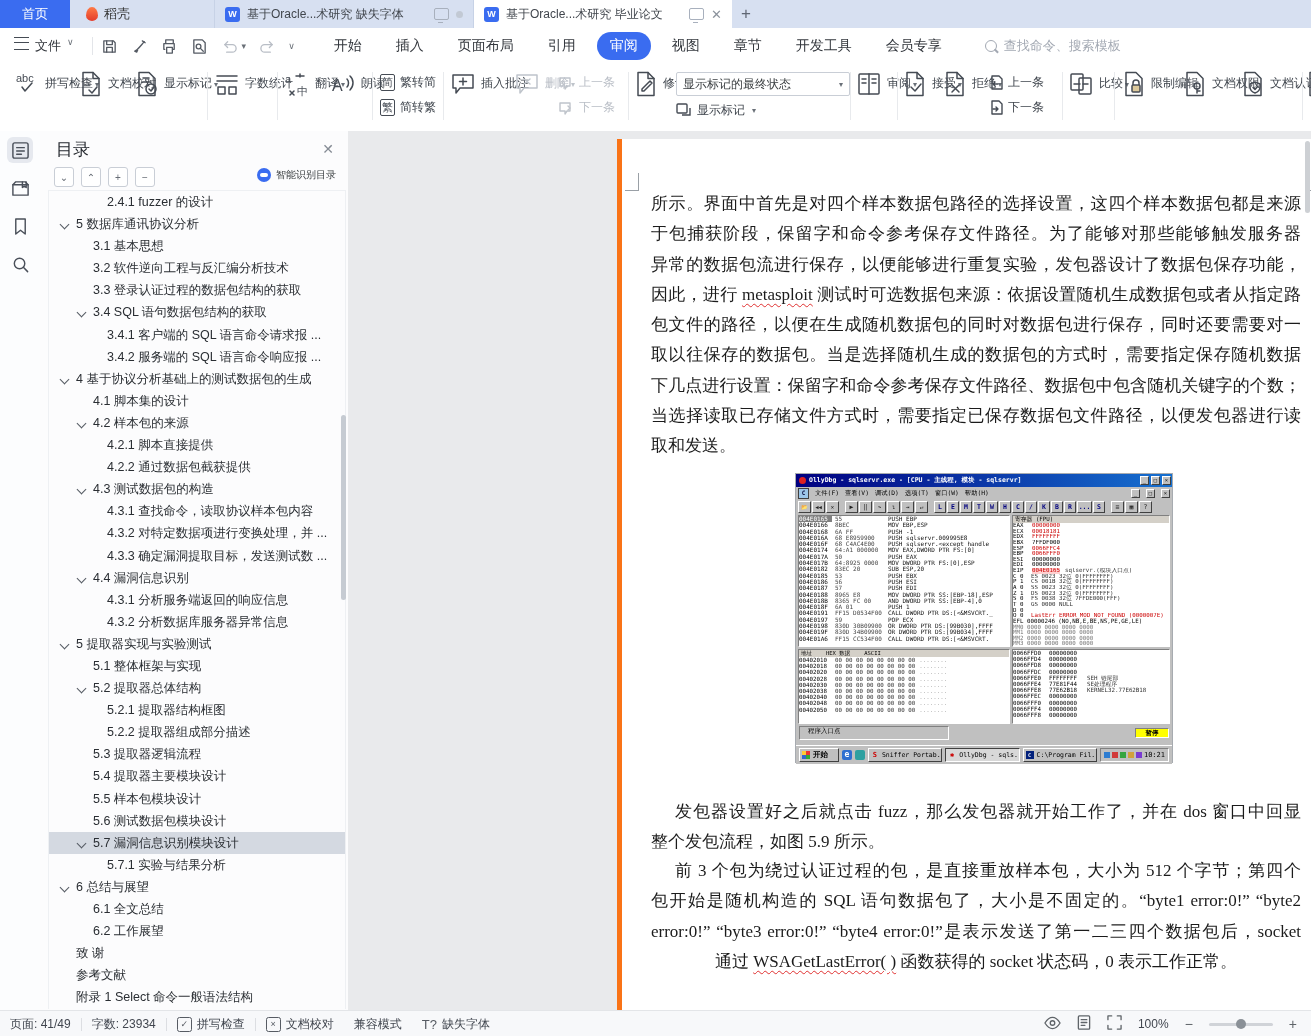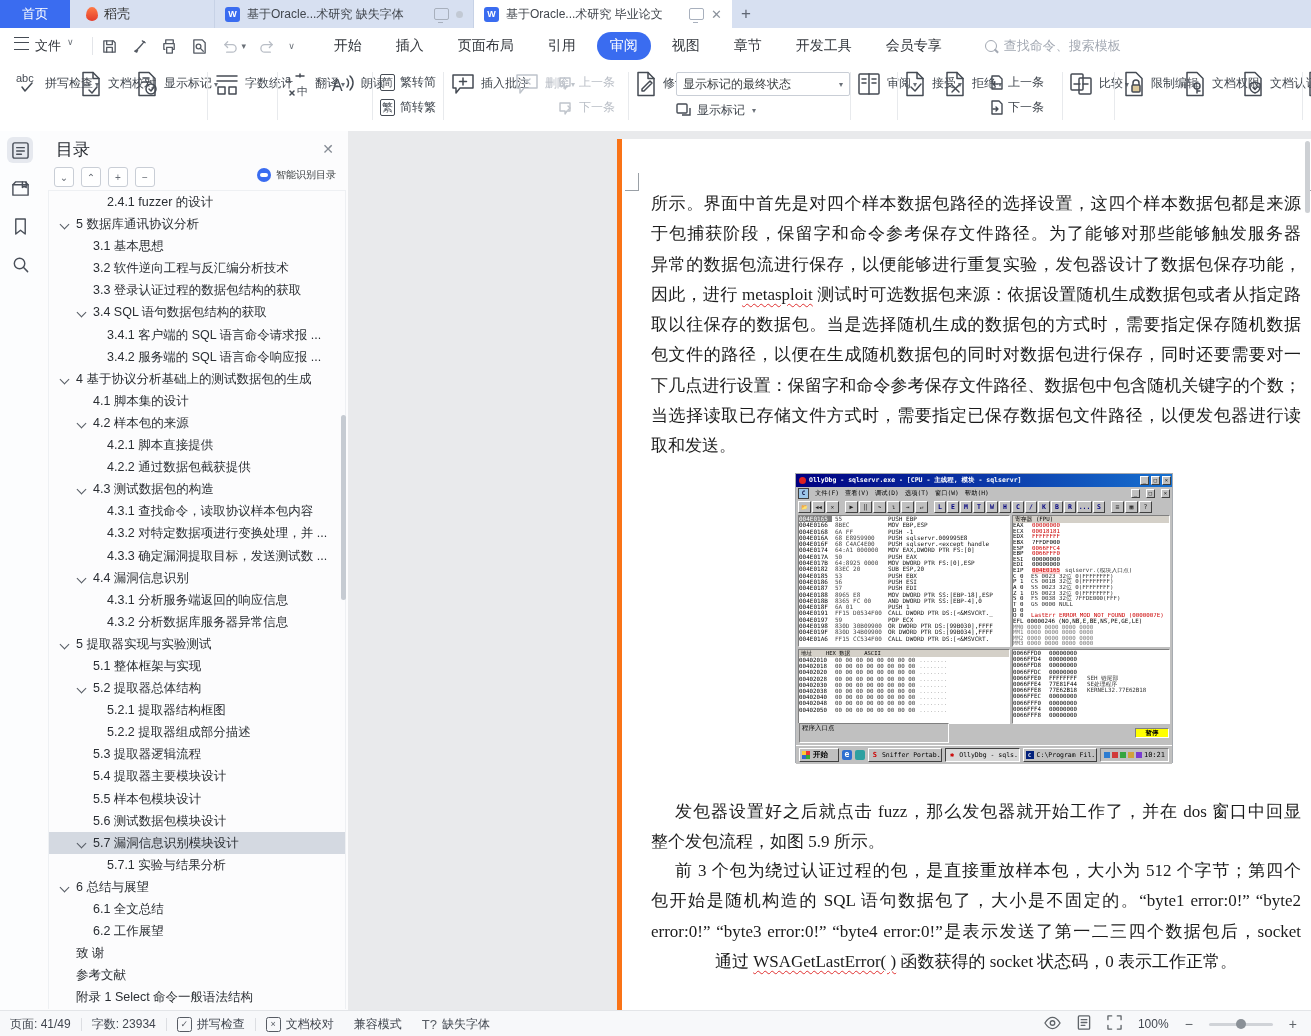--- a/index.html
+++ b/index.html
@@ -114,21 +114,21 @@
   .fn{width:15px;color:#000;flex:none}
   .fv{color:#333}.fv.lerr{color:#c00}
   .mmrow{height:5.65px;line-height:5.65px;font-size:5.8px;color:#777;white-space:nowrap}
   .eflrow{height:5.65px;line-height:5.65px;font-size:5.8px;color:#000;white-space:nowrap}
   .hexhead{height:7px;line-height:7px;font-size:5.5px;background:#d4d0c8;color:#000;display:flex;gap:14px;padding-left:2px}
   .hrow{display:flex;gap:4px;height:6.2px;line-height:6.2px;font-size:5.8px;white-space:nowrap}
   .ha{width:32px;color:#000;flex:none}.hb{color:#333}.hc{color:#999}
   .srow2{display:flex;gap:4px;height:6.2px;line-height:6.2px;font-size:5.8px;white-space:nowrap}
   .sa{width:32px;color:#000;flex:none}.sv{width:34px;color:#000;flex:none}.sn{color:#333;overflow:hidden}
   .o-status{position:absolute;left:0;top:252px;width:100%;height:14px;background:#c0c0c0;display:flex;align-items:center;justify-content:space-between;padding:0 3px;box-sizing:border-box}
-  .ost-l{width:150px;height:20px;border:1px solid;border-color:#808080 #fff #fff #808080;font-size:6.5px;line-height:9px;padding-left:2px;color:#000;box-sizing:border-box}
+  .ost-l{width:150px;height:14px;border:1px solid;border-color:#808080 #fff #fff #808080;font-size:6.5px;line-height:9px;padding-left:8px;color:#000;box-sizing:border-box}
   .ost-r{width:34px;height:10px;background:#ffff00;border:1px solid;border-color:#808080 #fff #fff #808080;font-size:6.5px;line-height:9px;font-weight:bold;text-align:center;color:#000;box-sizing:border-box}
   .o-task{position:absolute;left:0;top:271px;width:100%;height:19px;background:#c0c0c0;border-top:1px solid #fff;display:flex;align-items:center;gap:3px;padding:0 3px;box-sizing:border-box}
   .tstart{height:14px;width:46px;background:#c0c0c0;border:1px solid;border-color:#fff #404040 #404040 #fff;display:flex;align-items:center;gap:3px;padding-left:2px;font-size:7.5px;font-weight:bold;color:#000;box-sizing:border-box}
   .tflag{width:8px;height:8px;background:conic-gradient(#e33 0 25%,#3a3 0 50%,#36c 0 75%,#fc3 0);flex:none}
   .qk{width:10px;height:10px;border-radius:2px;flex:none}
   .tbtn{height:14px;width:86px;background:#c0c0c0;border:1px solid;border-color:#fff #404040 #404040 #fff;display:flex;align-items:center;gap:3px;padding:0 2px;font-size:6.5px;color:#000;white-space:nowrap;overflow:hidden;box-sizing:border-box}
   .tbtn.pressed{border-color:#404040 #fff #fff #404040;background:#d8d8d8}
   .ti{width:8px;height:8px;flex:none;display:flex;align-items:center;justify-content:center;font-size:7px;font-weight:bold}
   .tray{margin-left:auto;height:14px;border:1px solid;border-color:#808080 #fff #fff #808080;display:flex;align-items:center;gap:2px;padding:0 3px;font-size:7px;color:#000;box-sizing:border-box}
   .trdot{width:6px;height:6px;flex:none}
@@ -550,22 +550,22 @@
   <div class="docarea">
     <div class="page">
       <div class="cmark cm-tl"></div>
       <div class="cmark cm-tr"></div>
 
       <div class="bodytext" id="para1" style="top:50px">
           <div class="line jl">所示。界面中首先是对四个样本数据包路径的选择设置，这四个样本数据包都是来源</div>
           <div class="line jl">于包捕获阶段，保留字和命令参考保存文件路径。为了能够对那些能够触发服务器</div>
           <div class="line jl">异常的数据包流进行保存，以便能够进行重复实验，发包器设计了数据包保存功能，</div>
           <div class="line jl">因此，进行 <span class="wavy">metasploit</span> 测试时可选数据包来源：依据设置随机生成数据包或者从指定路径读</div>
+          <div class="line jl">包文件的路径，以便在生成随机数据包的同时对数据包进行保存，同时还要需要对一</div>
           <div class="line jl">取以往保存的数据包。当是选择随机生成的数据包的方式时，需要指定保存随机数据</div>
-          <div class="line jl">包文件的路径，以便在生成随机数据包的同时对数据包进行保存，同时还要需要对一</div>
           <div class="line jl">下几点进行设置：保留字和命令参考保存文件路径、数据包中包含随机关键字的个数；</div>
           <div class="line jl">当选择读取已存储文件方式时，需要指定已保存数据包文件路径，以便发包器进行读</div>
           <div class="line ll">取和发送。</div>
         </div>
 
       <div id="olly">
         <div class="o-title">
           <span class="obug"></span>
           <span>OllyDbg - sqlservr.exe - [CPU - 主线程, 模块 - sqlservr]</span>
         </div>

